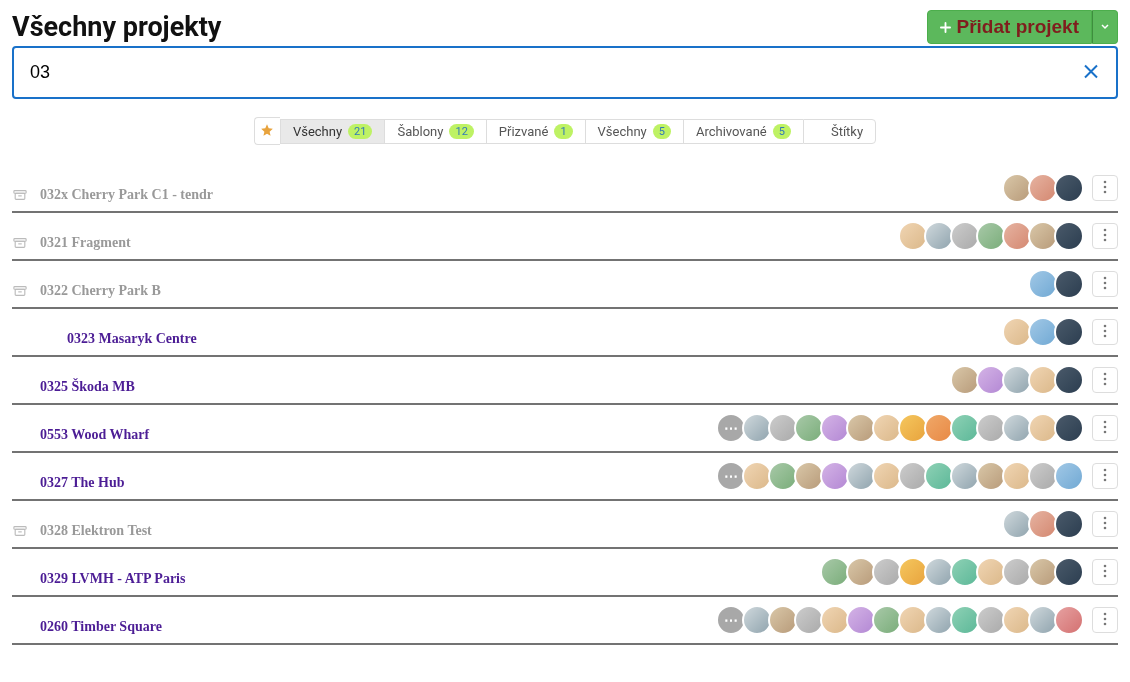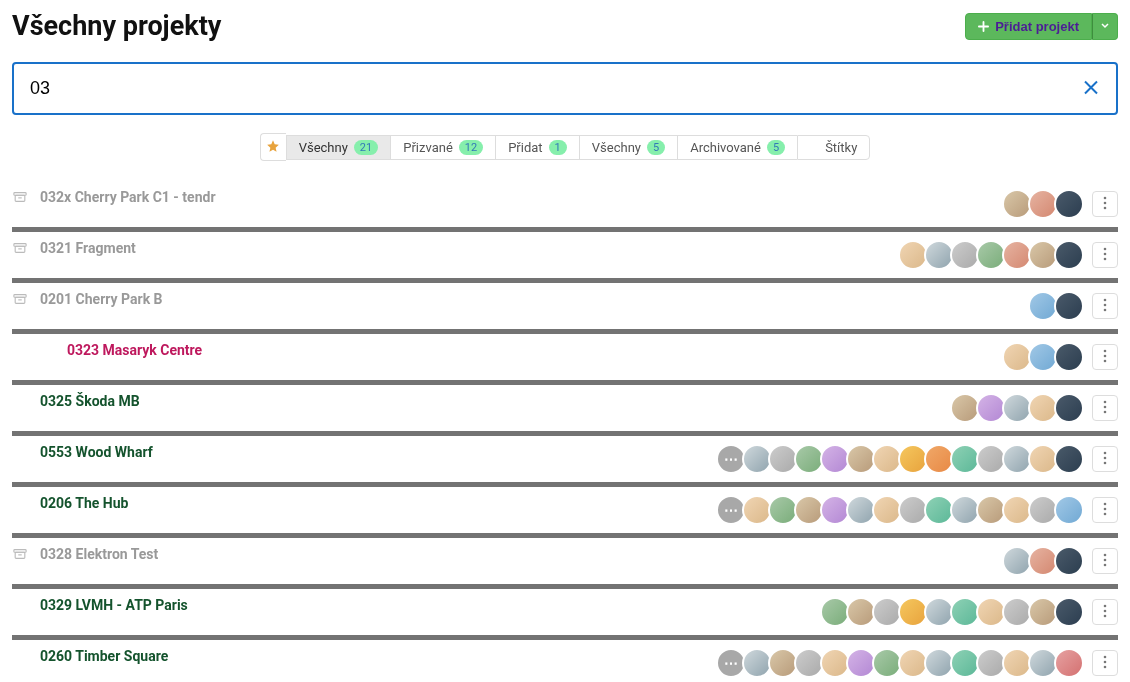--- a/index.html
+++ b/index.html
@@ -9,35 +9,35 @@
   color: #333;
   width: 1130px;
   height: 682px;
   overflow: hidden;
 }
 .container { padding: 10px 12px; }
 .header {
   display: flex;
   justify-content: space-between;
   align-items: center;
-  margin-bottom: 20px;
+  margin-bottom: 2px;
 }
 .title {
   font-size: 27px;
   font-weight: 700;
   color: #111;
 }
 .add-btn-group { display: flex; }
 .add-btn {
   background: #5cb85c;
-  color: #4c1d95;
+  color: #7f1d1d;
   border: 1px solid #4cae4c;
   border-radius: 4px 0 0 4px;
   padding: 5px 12px;
-  font-size: 13px;
+  font-size: 19px;
   font-weight: 600;
   display: flex;
   align-items: center;
   gap: 6px;
   cursor: pointer;
 }
 .add-btn-caret {
   background: #5cb85c;
   color: #fff;
   border: 1px solid #4cae4c;
@@ -105,55 +105,56 @@
   align-items: flex-end;
   gap: 6px;
   color: #555;
 }
 .tab:last-of-type {
   border-right: 1px solid #ddd;
   border-radius: 0 4px 4px 0;
 }
 .tab.active { background: #e9e9e9; color: #333; }
 .tab-badge {
-  background: #86efac;
+  background: #bef264;
   color: #337ab7;
   border-radius: 8px;
   font-size: 11px;
   padding: 1px 6px;
   min-width: 18px;
   text-align: center;
 }
 .project-list { }
 .project-row {
   display: flex;
-  align-items: flex-start;
+  align-items: flex-end;
   justify-content: space-between;
   padding: 8px 0;
-  border-bottom: 5px solid #737373;
+  border-bottom: 2px solid #737373;
+  font-family: Liberation Serif, serif;
 }
 .project-left {
   display: flex;
   align-items: center;
   gap: 12px;
 }
 .archive-icon {
   width: 16px;
   color: #bbb;
   display: flex;
   align-items: center;
   justify-content: center;
 }
 .project-name {
   font-size: 14px;
   font-weight: 700;
-  color: #14532d;
+  color: #4c1d95;
 }
 .project-name.muted { color: #999; }
-.project-name.active { color: #be185d; padding-left: 27px; }
+.project-name.active { color: #4c1d95; padding-left: 27px; }
 .project-left.indent { padding-left: 28px; }
 .project-right {
   display: flex;
   align-items: center;
   gap: 8px;
 }
 .avatars {
   display: flex;
   align-items: center;
 }
@@ -245,25 +246,25 @@
             <path d="M12 2l2.9 6.9L22 10l-5.5 5 1.6 7L12 18.5 5.9 22l1.6-7L2 10l7.1-1.1L12 2z" fill="#e8a33d"></path>
           </svg>
       </span>
     </button>
     <div id="tabs-container" style="display:flex;">
         <div class="tab active">
           <span>Všechny</span>
           <span class="tab-badge">21</span>
         </div>
         <div class="tab">
+          <span>Šablony</span>
+          <span class="tab-badge">12</span>
+        </div>
+        <div class="tab">
           <span>Přizvané</span>
-          <span class="tab-badge">12</span>
-        </div>
-        <div class="tab">
-          <span>Přidat</span>
           <span class="tab-badge">1</span>
         </div>
         <div class="tab">
           <span>Všechny</span>
           <span class="tab-badge">5</span>
         </div>
         <div class="tab">
           <span>Archivované</span>
           <span class="tab-badge">5</span>
         </div>
@@ -332,21 +333,21 @@
       </div>
       <div class="project-row">
         <div class="project-left">
           <span class="archive-icon">
             <svg width="14" height="14" viewBox="0 0 16 16">
               <rect x="1" y="3" width="14" height="3" rx="1" fill="none" stroke="#bbb" stroke-width="1.3"></rect>
               <rect x="2.5" y="6" width="11" height="7" rx="1" fill="none" stroke="#bbb" stroke-width="1.3"></rect>
               <line x1="6" y1="9" x2="10" y2="9" stroke="#bbb" stroke-width="1.3"></line>
             </svg>
           </span>
-          <span class="project-name muted">0201 Cherry Park B</span>
+          <span class="project-name muted">0322 Cherry Park B</span>
         </div>
         <div class="project-right">
           <div class="avatars">
             <div class="avatar av8"></div>
             <div class="avatar av2"></div>
           </div>
           <button class="more-menu">
             <span><svg width="4" height="14" viewBox="0 0 4 14">
                 <circle cx="2" cy="2" r="1.3" fill="#777"></circle>
                 <circle cx="2" cy="7" r="1.3" fill="#777"></circle>
@@ -420,21 +421,21 @@
             <span><svg width="4" height="14" viewBox="0 0 4 14">
                 <circle cx="2" cy="2" r="1.3" fill="#777"></circle>
                 <circle cx="2" cy="7" r="1.3" fill="#777"></circle>
                 <circle cx="2" cy="12" r="1.3" fill="#777"></circle>
               </svg></span>
           </button>
         </div>
       </div>
       <div class="project-row">
         <div class="project-left indent">
-          <span class="project-name">0206 The Hub</span>
+          <span class="project-name">0327 The Hub</span>
         </div>
         <div class="project-right">
           <div class="avatars">
             <div class="avatar more">⋯</div>
             <div class="avatar av3"></div>
             <div class="avatar av5"></div>
             <div class="avatar av0"></div>
             <div class="avatar av6"></div>
             <div class="avatar av4"></div>
             <div class="avatar av3"></div>

